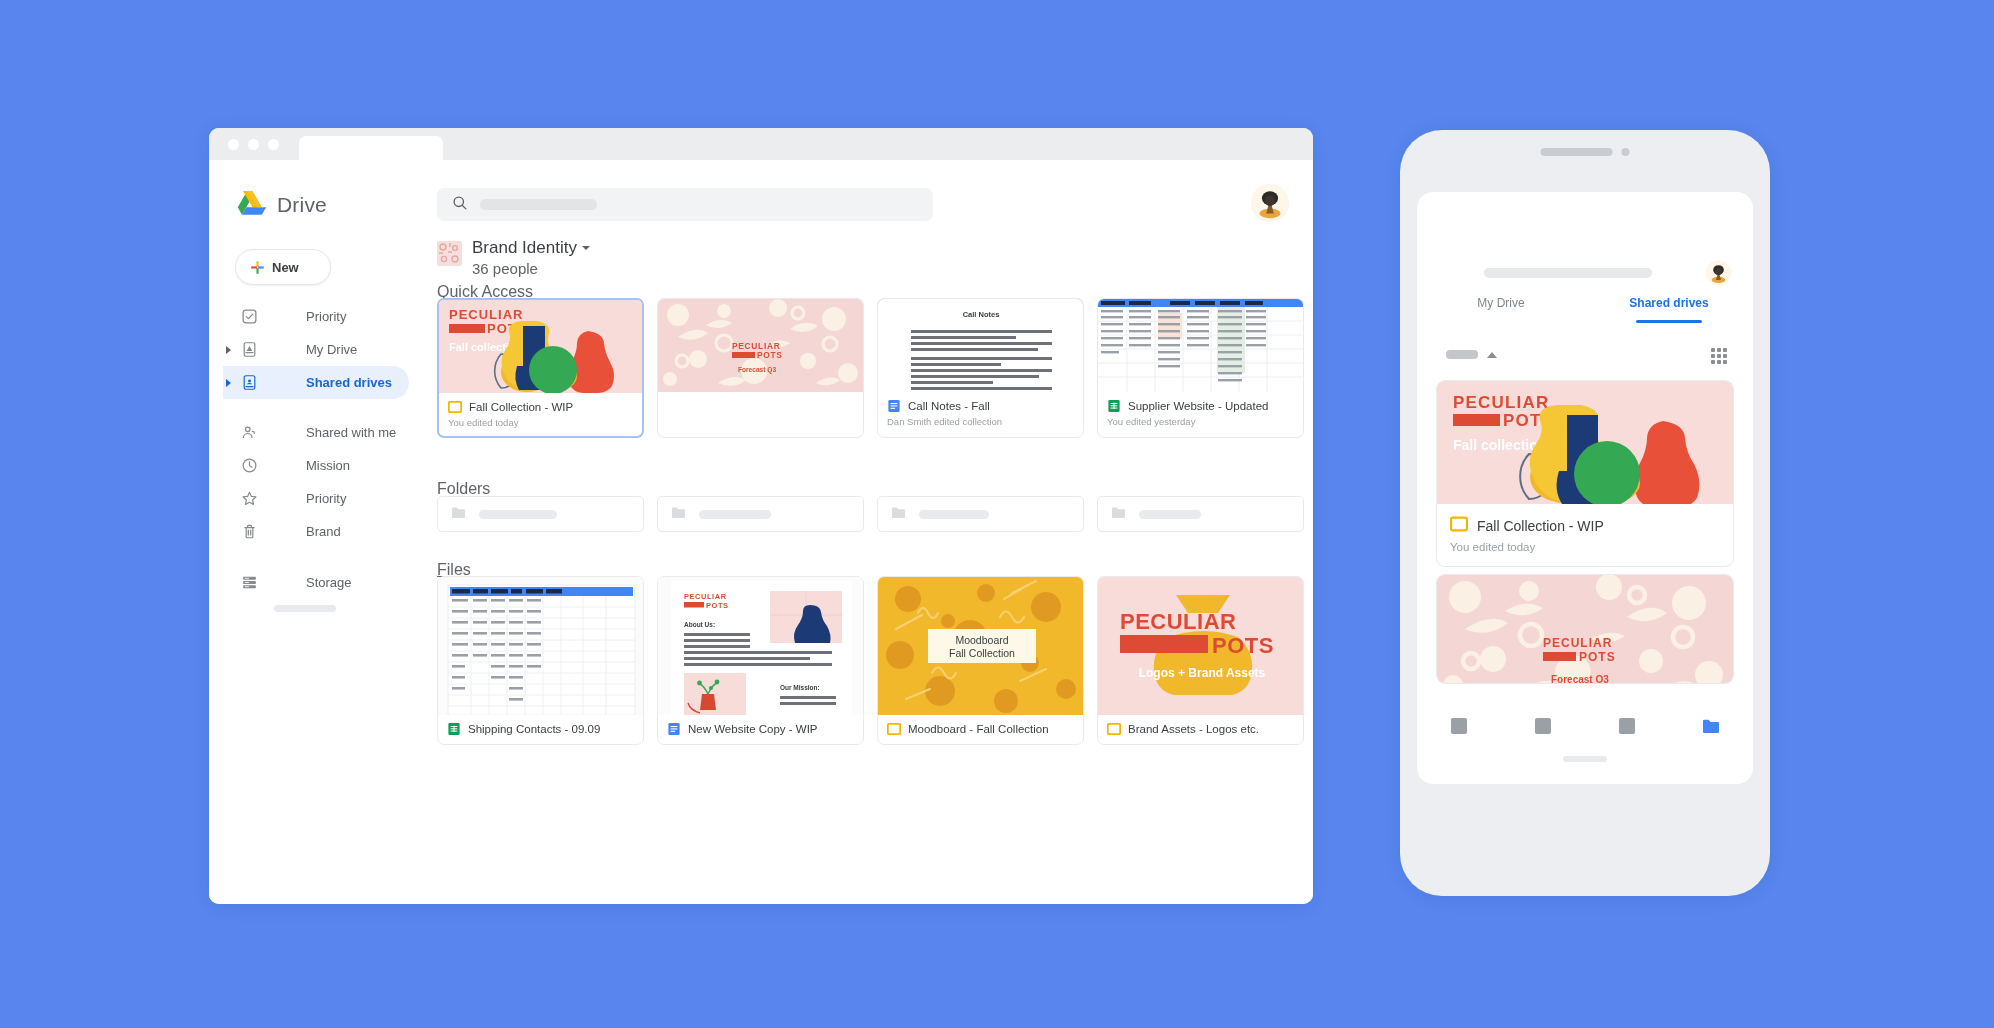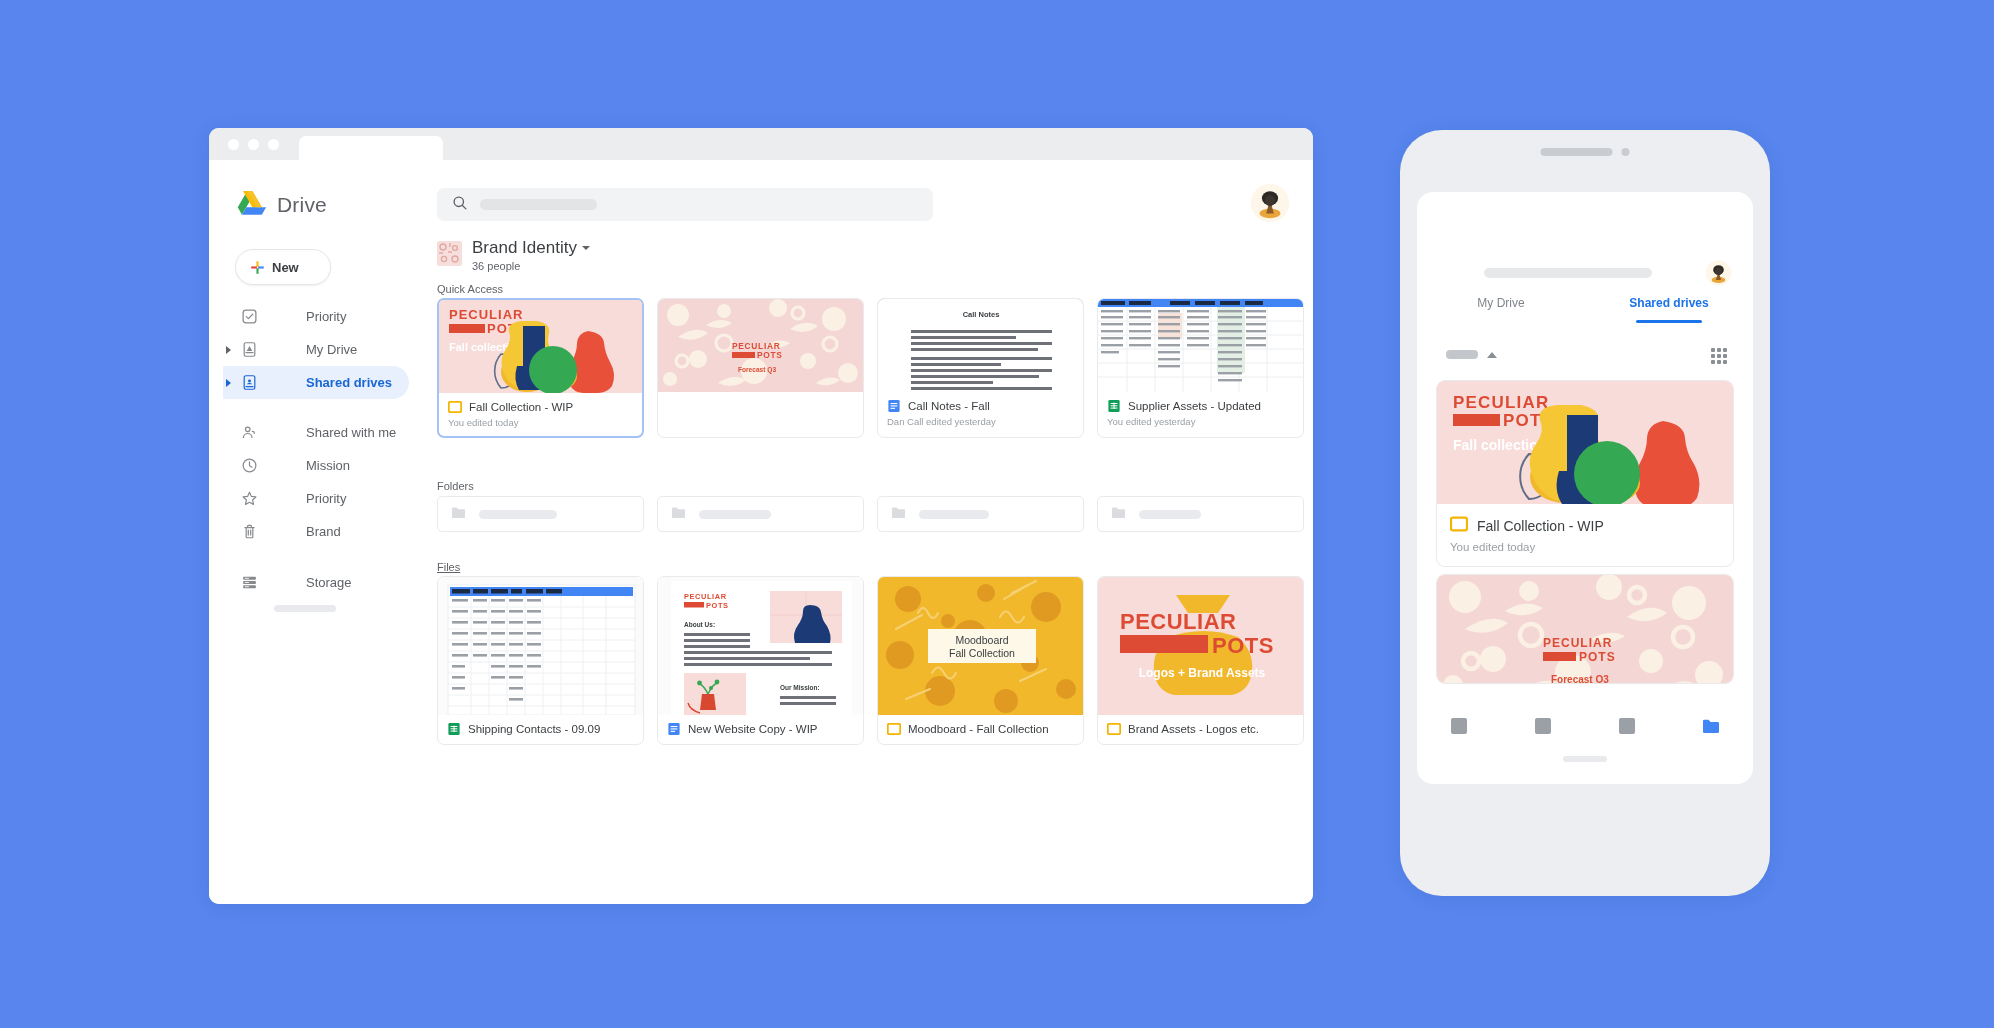--- a/index.html
+++ b/index.html
@@ -91,25 +91,25 @@
     width: 38px; height: 38px; border-radius: 50%;
     background: #fdf5e6; overflow: hidden; cursor: pointer;
   }
 
   .breadcrumb { position: absolute; left: 13px; top: 78px; display: flex; align-items: flex-start; gap: 10px; }
   .drive-thumb {
     width: 25px; height: 25px; border-radius: 3px;
     background: #f6dedc; position: relative; overflow: hidden; margin-top: 3px;
   }
   .bc-title { font-size: 17px; color: #3c4043; display: flex; align-items: center; gap: 5px; }
-  .bc-sub { font-size: 11px; color: #5f6368; margin-top: 2px; }
+  .bc-sub { font-size: 15px; color: #5f6368; margin-top: 2px; }
   .chev { width: 0; height: 0; border-top: 4px solid #5f6368;
           border-left: 4px solid transparent; border-right: 4px solid transparent; }
 
-  .section-label { position: absolute; font-size: 11px; color: #5f6368; left: 13px; }
+  .section-label { position: absolute; font-size: 16px; color: #5f6368; left: 13px; }
   .lbl-quick { top: 123px; }
   .lbl-folders { top: 320px; }
   .lbl-files { top: 401px; text-decoration: underline; }
 
   .card-row { position: absolute; left: 13px; display: flex; gap: 13px; }
   .row-quick { top: 138px; }
   .row-files { top: 416px; }
 
   .card {
     width: 207px; background: #fff;
@@ -480,21 +480,21 @@
                     <rect x="1.4" y="1" width="11.2" height="12" rx="1.3" fill="#4285f4"></rect>
                     <g fill="#fff">
                         <rect x="3.6" y="4" width="6.8" height="1.1"></rect>
                     <rect x="3.6" y="6.4" width="6.8" height="1.1"></rect>
                     <rect x="3.6" y="8.8" width="4.4" height="1.1"></rect>
                       </g>
                   </svg>
                 </span>
                 <span class="card-title">Call Notes - Fall</span>
               </div>
-              <div class="card-sub">Dan Call edited yesterday</div>
+              <div class="card-sub">Dan Smith edited collection</div>
             </div>
           </div>
 
           <div class="card">
             <div class="thumb" style="background:#fff">
               <svg viewBox="0 0 207 93" width="207" height="93" preserveAspectRatio="none">
                 <rect width="207" height="93" fill="#ffffff"></rect>
                 <rect x="0" y="0" width="207" height="8" fill="#4285f4"></rect>
                 <g fill="#1b2a44">
                   <rect x="3" y="2" width="24" height="4"></rect>
@@ -565,21 +565,21 @@
                   <svg viewBox="0 0 14 14" width="14" height="14">
                     <rect x="1.4" y="1" width="11.2" height="12" rx="1.3" fill="#0f9d58"></rect>
                     <g fill="#fff">
                         <rect x="3.6" y="4" width="6.8" height="1"></rect>
                     <rect x="3.6" y="6.3" width="6.8" height="1"></rect>
                         <rect x="3.6" y="8.6" width="6.8" height="1"></rect>
                     <rect x="6.5" y="3.6" width="1" height="6.4"></rect>
                       </g>
                   </svg>
                 </span>
-                <span class="card-title">Supplier Assets - Updated</span>
+                <span class="card-title">Supplier Website - Updated</span>
               </div>
               <div class="card-sub">You edited yesterday</div>
             </div>
           </div>
         </div>
 
         <div class="section-label lbl-folders">Folders</div>
         <div class="folder-row">
           <div class="folder-card">
             <span>

